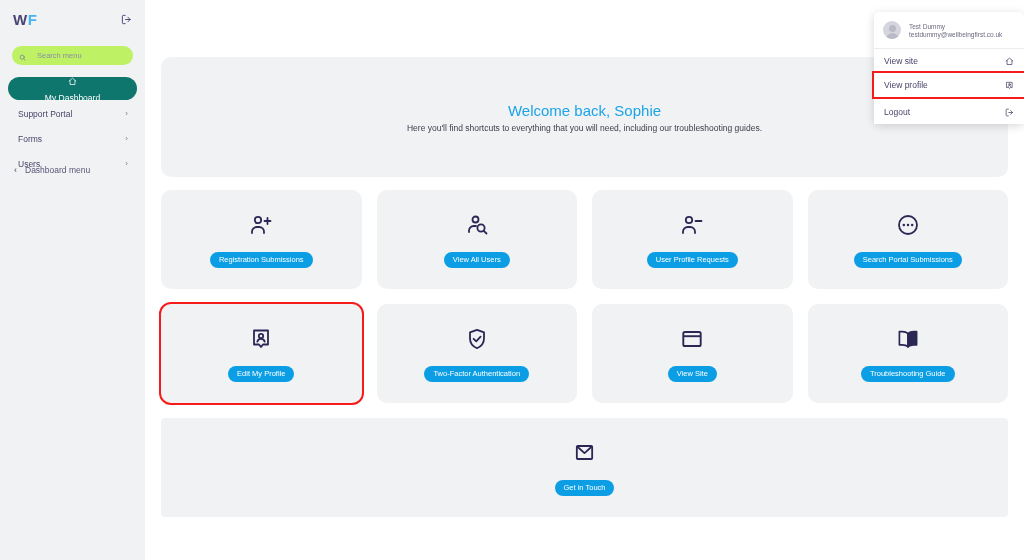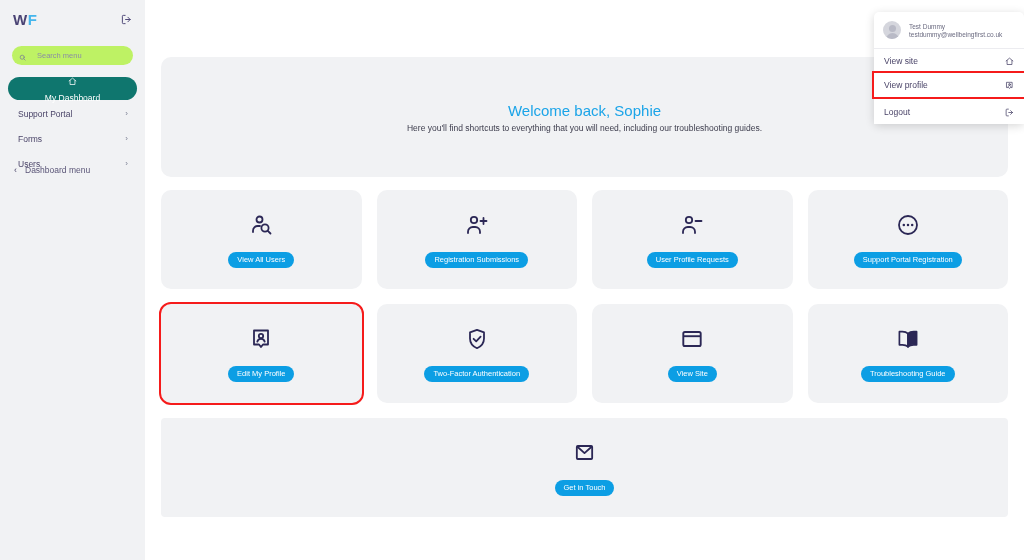--- a/index.html
+++ b/index.html
@@ -261,39 +261,39 @@
     <section class="banner">
       <div class="banner-title">Welcome back, Sophie</div>
       <div class="banner-sub">Here you'll find shortcuts to everything that you will need, including our troubleshooting guides.</div>
     </section>
 
     <section class="grid">
 
       <div class="card">
         <span class="card-icon">
           <svg width="24" height="24" viewBox="0 0 24 24" fill="none" stroke="currentColor" stroke-width="1.8" stroke-linecap="round" stroke-linejoin="round">
+            <circle cx="9" cy="7" r="3.2"></circle>
+            <path d="M3 20v-1.2A4.8 4.8 0 0 1 7.8 14h2.4a4.8 4.8 0 0 1 4.8 4.8V20"></path>
+            <line x1="18.5" y1="5" x2="18.5" y2="11"></line>
+              <line x1="15.5" y1="8" x2="21.5" y2="8"></line>
+          </svg>
+        </span>
+        <button class="pill">Registration Submissions</button>
+      </div>
+
+      <div class="card">
+        <span class="card-icon">
+          <svg width="24" height="24" viewBox="0 0 24 24" fill="none" stroke="currentColor" stroke-width="1.8" stroke-linecap="round" stroke-linejoin="round">
             <circle cx="10.5" cy="6.5" r="3"></circle>
             <path d="M4 19v-1.3A4.7 4.7 0 0 1 8.7 13h2.3"></path>
             <circle cx="16" cy="15" r="3.6"></circle>
             <line x1="18.8" y1="17.8" x2="21.5" y2="20.5"></line>
           </svg>
         </span>
         <button class="pill">View All Users</button>
-      </div>
-
-      <div class="card">
-        <span class="card-icon">
-          <svg width="24" height="24" viewBox="0 0 24 24" fill="none" stroke="currentColor" stroke-width="1.8" stroke-linecap="round" stroke-linejoin="round">
-            <circle cx="9" cy="7" r="3.2"></circle>
-            <path d="M3 20v-1.2A4.8 4.8 0 0 1 7.8 14h2.4a4.8 4.8 0 0 1 4.8 4.8V20"></path>
-            <line x1="18.5" y1="5" x2="18.5" y2="11"></line>
-              <line x1="15.5" y1="8" x2="21.5" y2="8"></line>
-          </svg>
-        </span>
-        <button class="pill">Registration Submissions</button>
       </div>
 
       <div class="card">
         <span class="card-icon">
           <svg width="24" height="24" viewBox="0 0 24 24" fill="none" stroke="currentColor" stroke-width="1.8" stroke-linecap="round" stroke-linejoin="round">
             <circle cx="9" cy="7" r="3.2"></circle>
             <path d="M3 20v-1.2A4.8 4.8 0 0 1 7.8 14h2.4a4.8 4.8 0 0 1 4.8 4.8V20"></path>
             <line x1="15.5" y1="8" x2="21.5" y2="8"></line>
           </svg>
         </span>
@@ -302,21 +302,21 @@
 
       <div class="card">
         <span class="card-icon">
           <svg width="24" height="24" viewBox="0 0 24 24" fill="none" stroke="currentColor" stroke-width="1.8">
             <circle cx="12" cy="12" r="9"></circle>
             <circle cx="7.8" cy="12" r="1.25" fill="currentColor" stroke="none"></circle>
             <circle cx="12" cy="12" r="1.25" fill="currentColor" stroke="none"></circle>
             <circle cx="16.2" cy="12" r="1.25" fill="currentColor" stroke="none"></circle>
           </svg>
         </span>
-        <button class="pill">Support Portal Registration</button>
+        <button class="pill">Search Portal Submissions</button>
       </div>
 
       <div class="card highlight">
         <span class="card-icon">
           <svg width="24" height="24" viewBox="0 0 24 24" fill="none" stroke="currentColor" stroke-width="1.8" stroke-linecap="round" stroke-linejoin="round">
             <path d="M5 3.5h14v14H14l-2 2.5-2-2.5H5z"></path>
             <circle cx="12" cy="9" r="2.2"></circle>
             <path d="M8.3 14.6a3.9 3.9 0 0 1 7.4 0"></path>
           </svg>
         </span>

